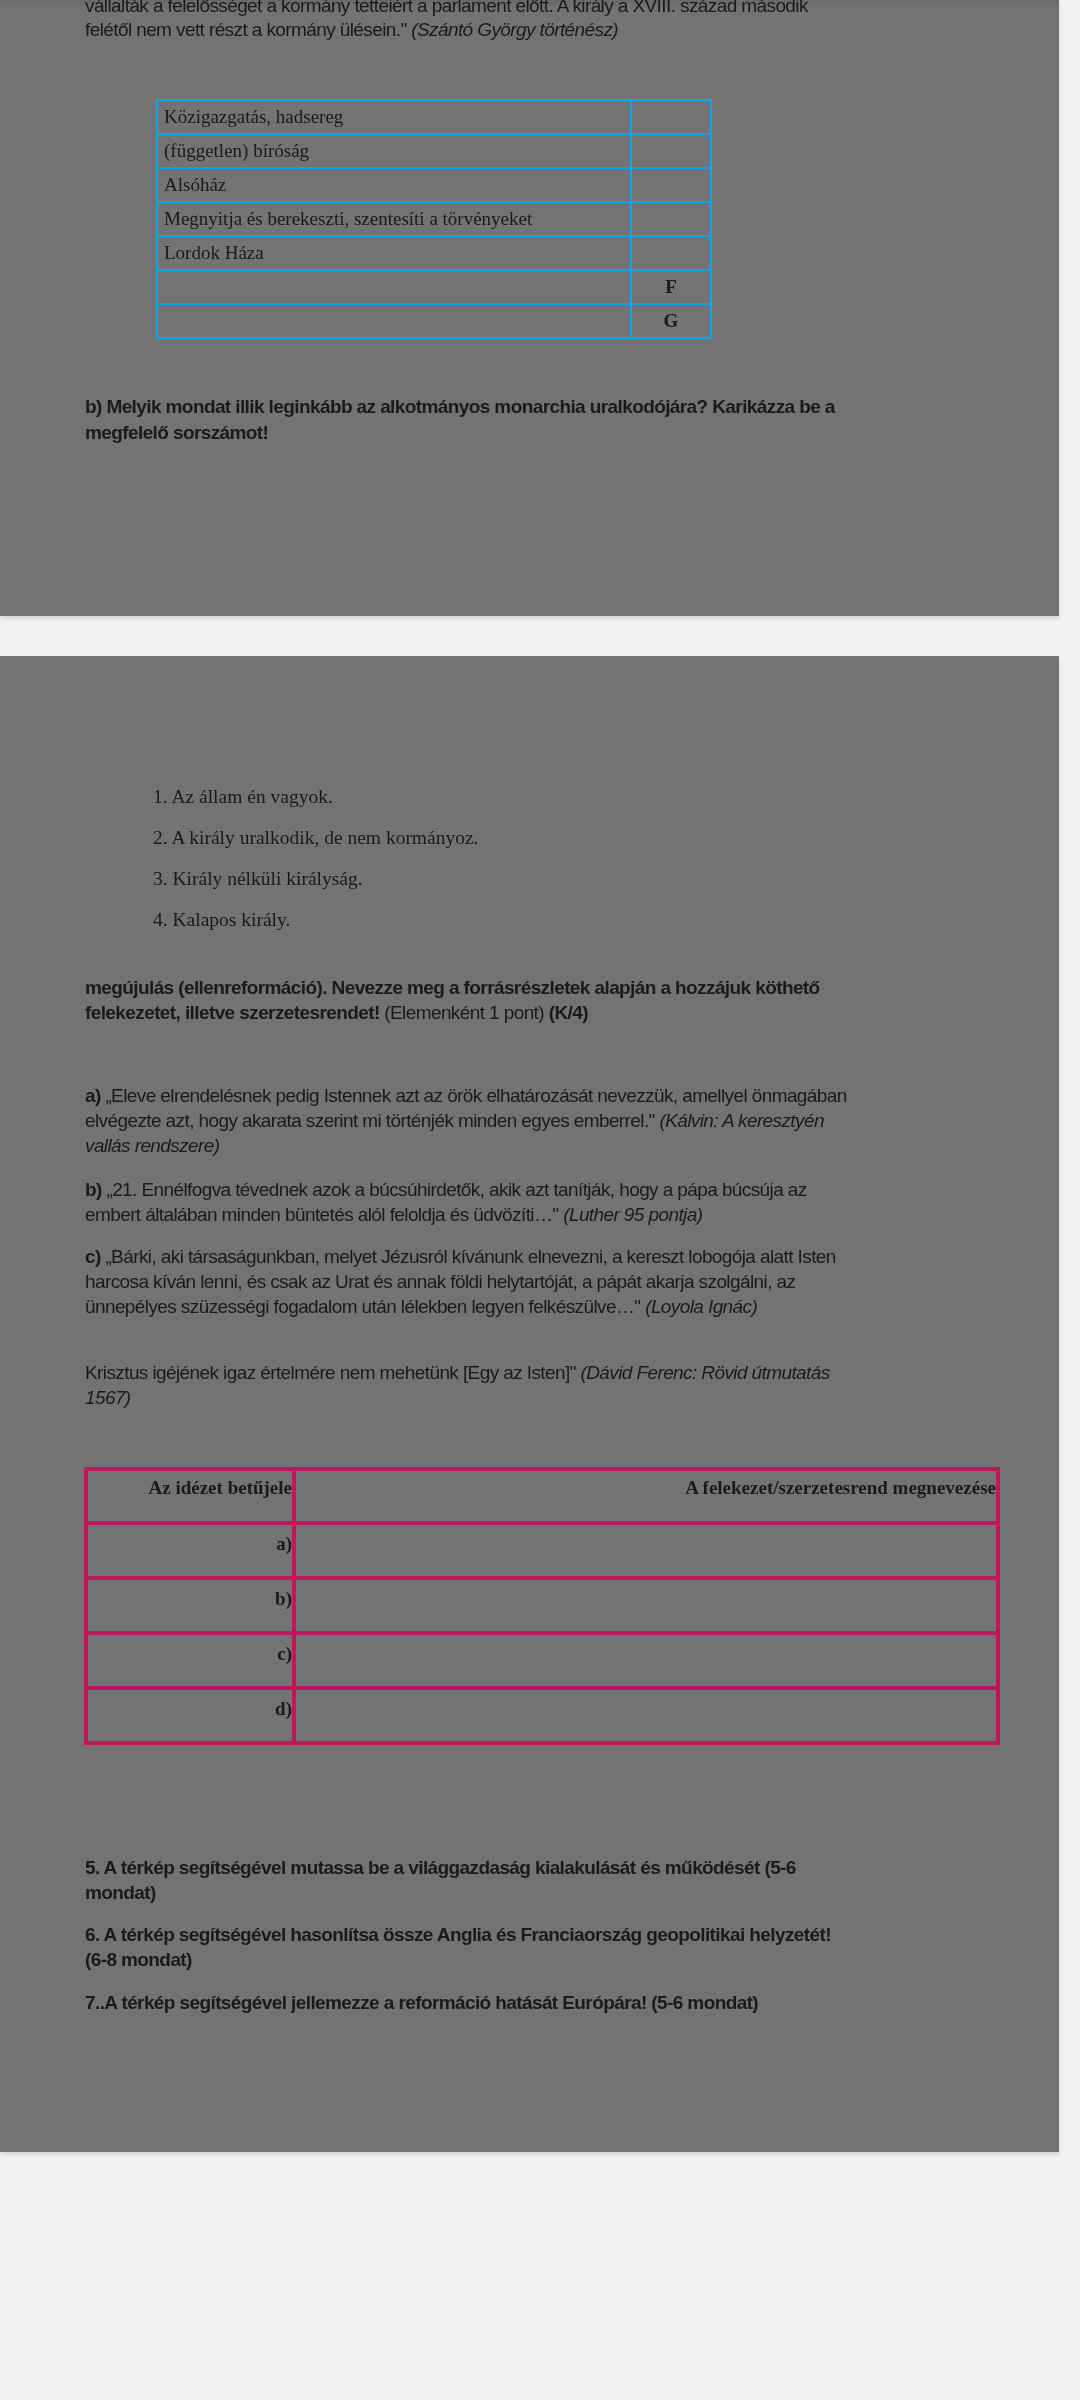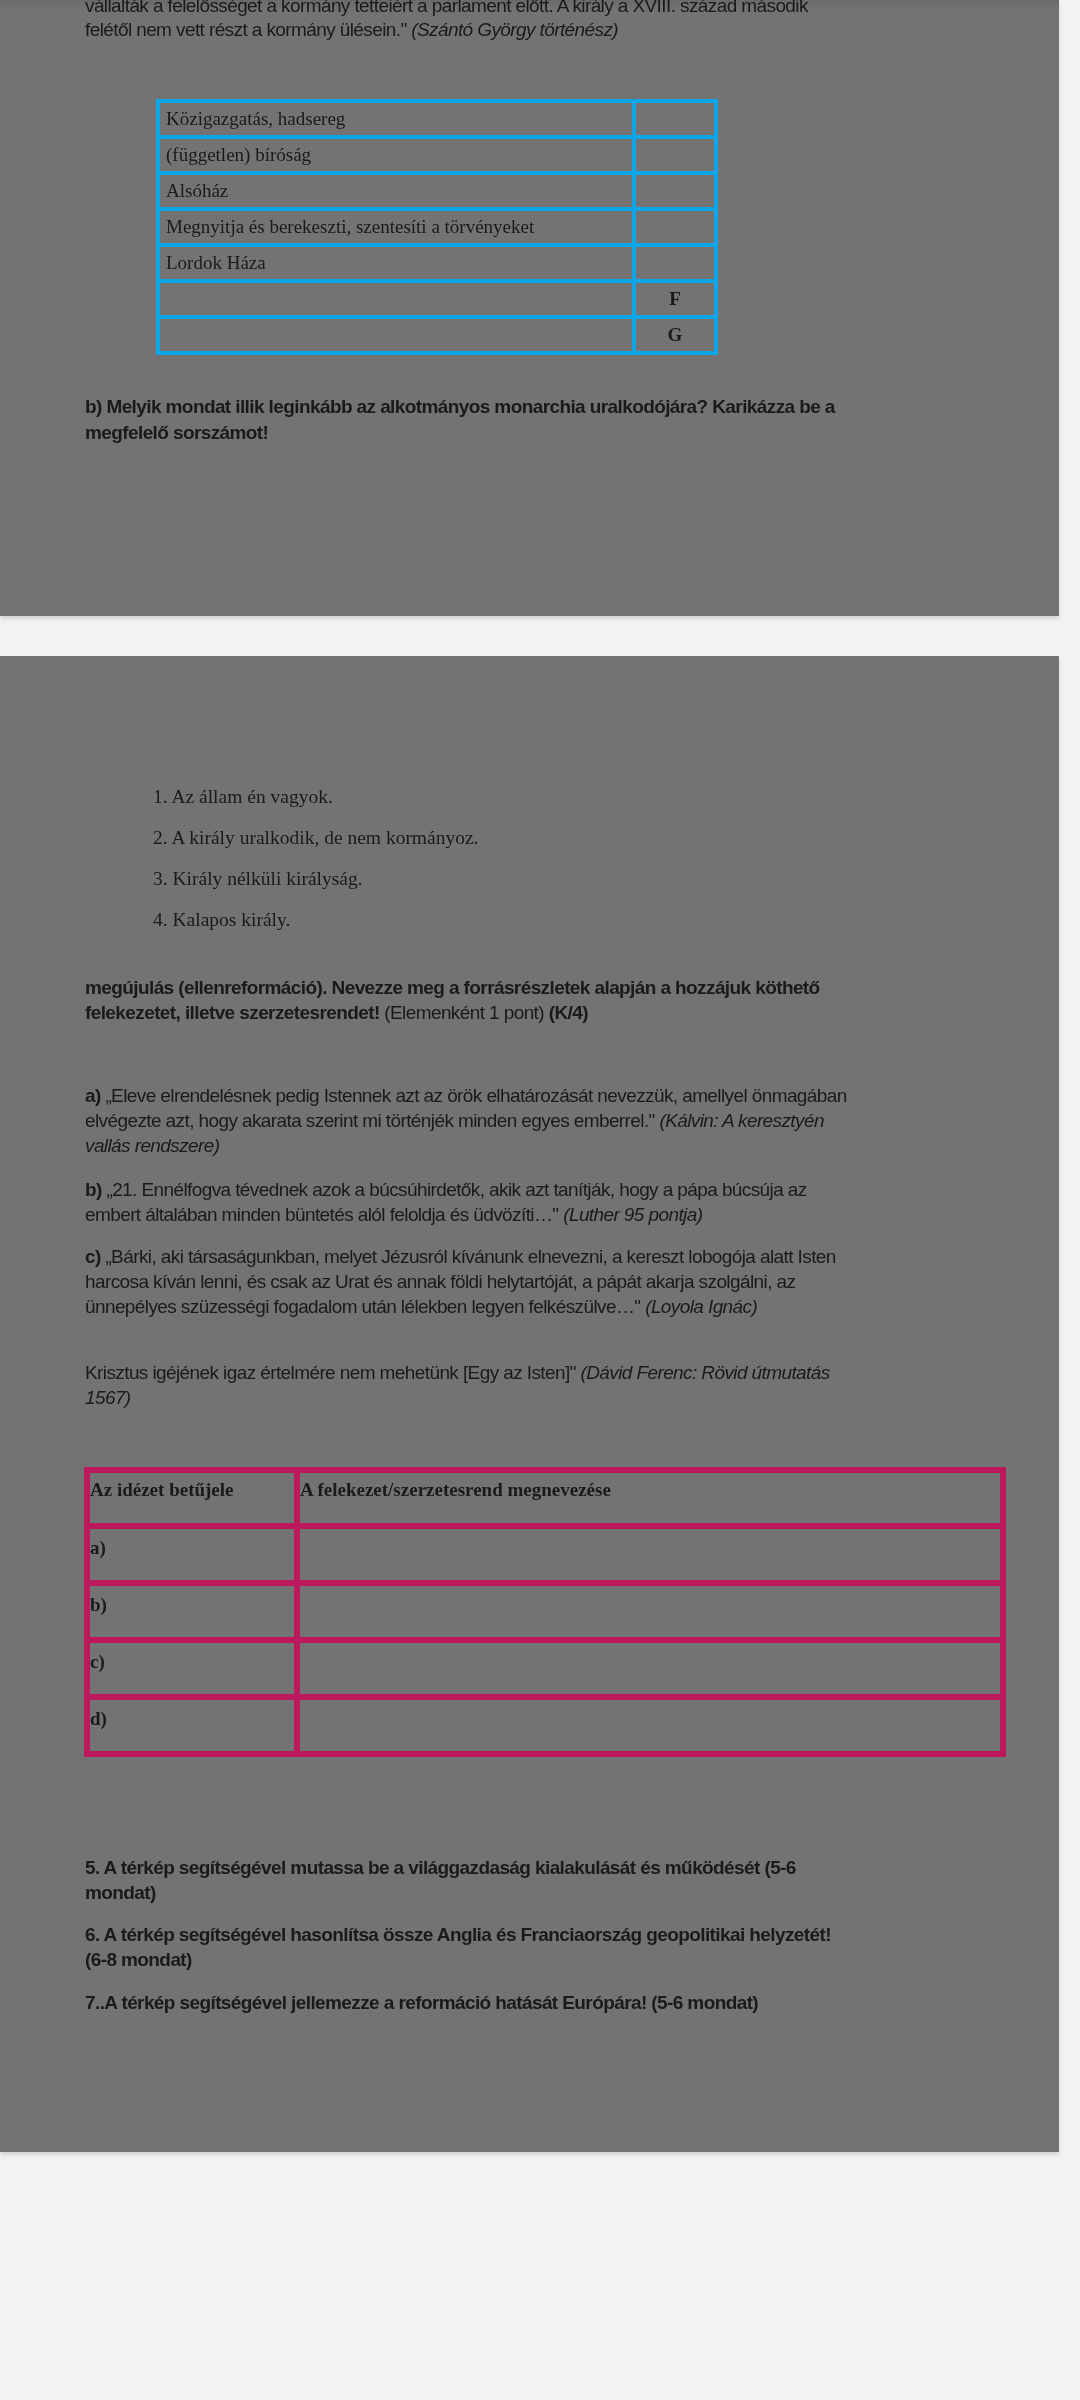--- a/index.html
+++ b/index.html
@@ -27,32 +27,32 @@
   }
   b, .bold { font-weight: bold; }
   i, .it { font-style: italic; }
 
   
   table.t1 {
     position: absolute; left: 156px; top: 99px; border-collapse: collapse;
     font-family: "Liberation Serif", "DejaVu Serif", serif; font-size: 19px;
   }
   table.t1 td {
-    border: 4px solid #0ea5e9; height: 32px; padding: 0 6px; vertical-align: middle;
+    border: 2px solid #0ea5e9; height: 32px; padding: 0 6px; vertical-align: middle;
   }
   table.t1 td.c1 { width: 460px; }
   table.t1 td.c2 { width: 66px; text-align: center; font-weight: bold; }
 
   
   table.t2 {
     position: absolute; left: 84px; top: 1467px; border-collapse: collapse;
     font-family: "Liberation Serif", "DejaVu Serif", serif; font-size: 19px;
   }
   table.t2 td {
-    border: 6px solid #be185d; height: 49px; text-align: left; font-weight: bold;
+    border: 4px solid #be185d; height: 49px; text-align: right; font-weight: bold;
     vertical-align: middle; padding: 0;
   }
   table.t2 tr.head td { vertical-align: top; padding-top: 6px; height: 44px; }
   table.t2 td.c1 { width: 204px; }
   table.t2 td.c2 { width: 700px; }
   table.t2 tr.row td { vertical-align: top; padding-top: 8px; height: 43px; }
 
   .list-item { position: absolute; left: 153px; font-size: 19.5px; }
   .scrollbar-strip {
     position: absolute; left: 1059px; top: 0; width: 21px; height: 2400px; background: #f1f2f4;

